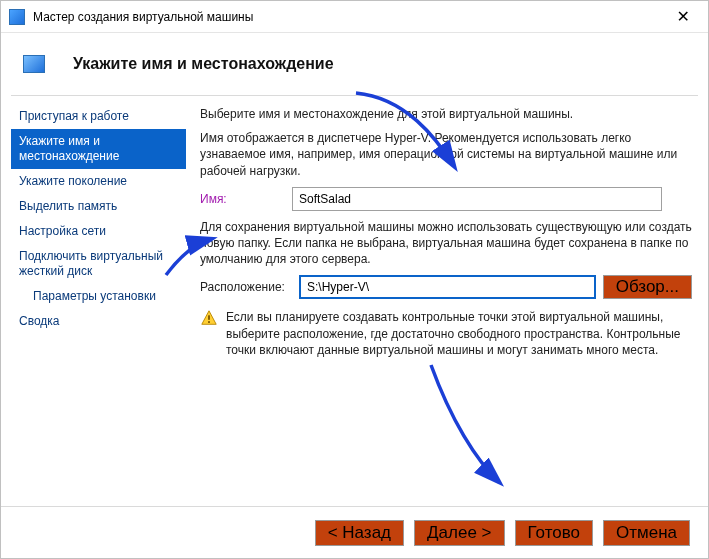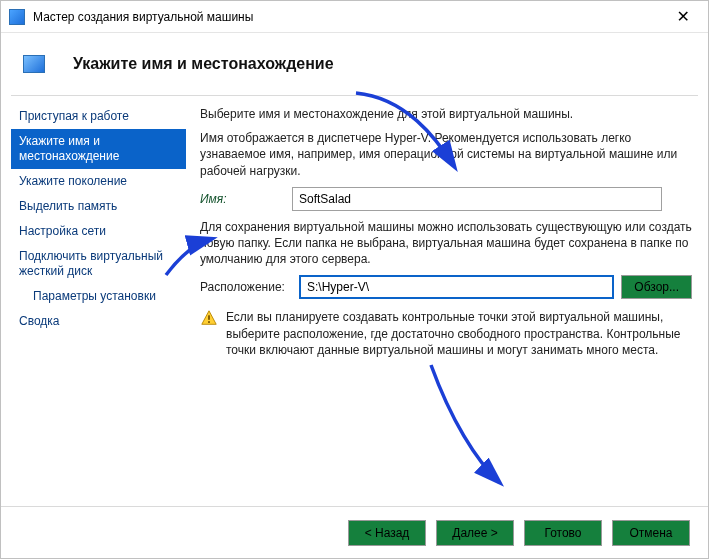--- a/index.html
+++ b/index.html
@@ -14,29 +14,29 @@
   .header .htitle { font-size: 16px; font-weight: 700; color: #111; }
   .sep { height: 1px; background: #dadada; margin: 0 10px 4px; }
   .body { flex: 1; display: flex; padding: 0 10px 10px; gap: 10px; }
   .sidebar { width: 175px; font-size: 12px; color: #0a3a7a; display: flex; flex-direction: column; padding-top: 4px; }
   .sidebar .item { padding: 5px 8px; cursor: pointer; line-height: 1.25; }
   .sidebar .item.sub { padding-left: 22px; }
   .sidebar .item.selected { background: #0a63c9; color: #fff; }
   .content { flex: 1; font-size: 12px; color: #222; padding: 6px 6px 0 4px; position: relative; }
   .content p { margin: 0 0 8px; line-height: 1.35; }
   .row { display: flex; align-items: center; margin-bottom: 8px; }
-  .row .lbl { width: 92px; color: #14532d; font-style: italic; }
+  .row .lbl { width: 92px; color: #a21caf; }
   .row input[type=text] { flex: 1; height: 24px; border: 1px solid #a0a0a0; padding: 0 6px; font-size: 12px; background: #fff; }
   .ck-row { display: flex; align-items: center; gap: 6px; margin: 4px 0 8px; }
   .checkbox { width: 15px; height: 15px; border: 1px solid #0a63c9; background: #0a63c9; display: inline-flex; align-items: center; justify-content: center; cursor: pointer; }
   .checkbox svg { width: 11px; height: 11px; }
   .loc-row { display: flex; align-items: center; gap: 8px; margin-bottom: 10px; }
   .loc-row .lbl2 { width: 92px; }
   .loc-row input[type=text] { flex: 1; height: 22px; border: 1px solid #0a63c9; padding: 0 6px; font-size: 12px; background: #fff; outline: 1px solid #0a63c9; }
-  .btn { height: 24px; min-width: 70px; padding: 0 12px; border: 1px solid #999; background: #15803d; font-size: 12px; cursor: pointer; }
+  .btn { height: 24px; min-width: 70px; padding: 0 12px; border: 1px solid #999; background: #c2410c; font-size: 17px; cursor: pointer; }
   .warn { display: flex; gap: 8px; align-items: flex-start; margin-top: 4px; }
   .warn .wicon { width: 18px; height: 18px; flex: 0 0 18px; }
   .warn .wicon svg { width: 18px; height: 18px; }
   .warn .wtext { line-height: 1.35; }
   .footer { height: 52px; border-top: 1px solid #dadada; display: flex; align-items: center; justify-content: flex-end; gap: 10px; padding: 0 18px; }
   .footer .btn { min-width: 78px; height: 26px; }
 
   
   .arrow { position: absolute; pointer-events: none; z-index: 10; }
 </style>

